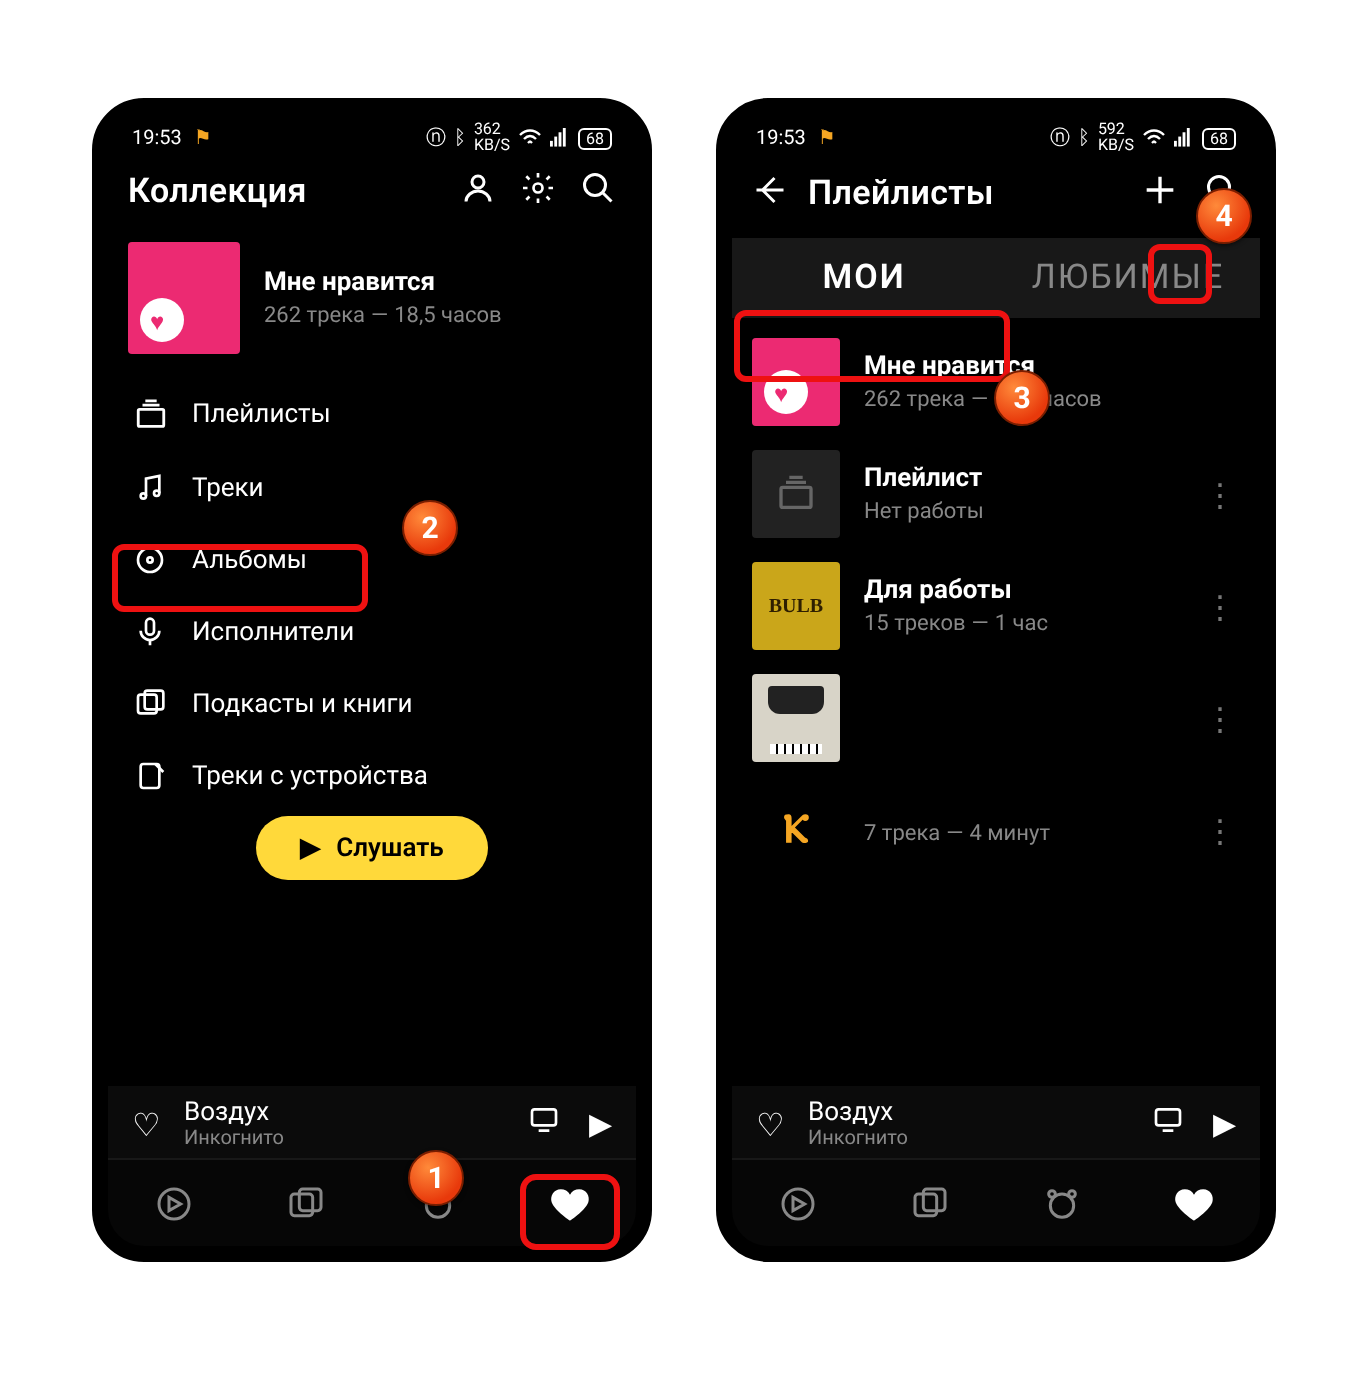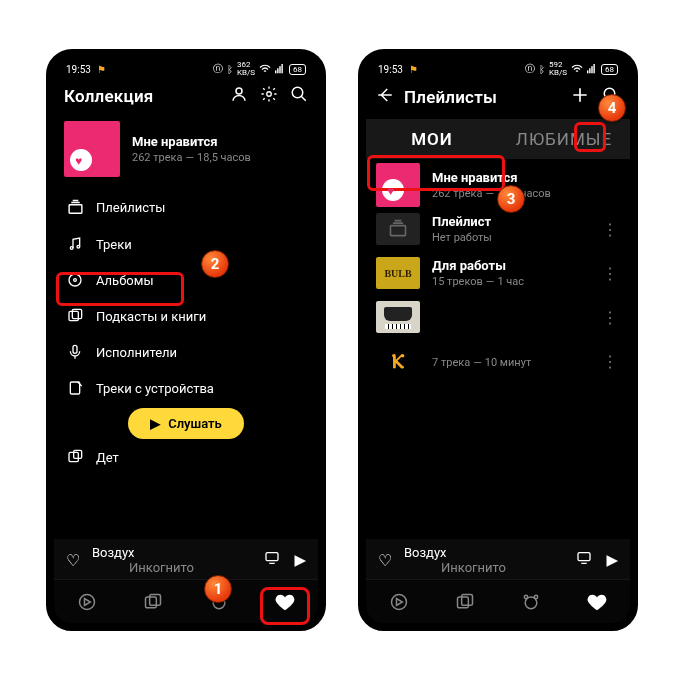--- a/index.html
+++ b/index.html
@@ -47,38 +47,38 @@
   }
 
   .nowplaying {
     position:absolute; bottom:42px; left:0; right:0;
     display:flex; align-items:center; justify-content:space-between;
     padding:6px 12px; background:#0b0b0b;
   }
   .np-info { display:flex; align-items:center; gap:10px; }
   .np-info .tiny { width:16px; display:flex; }
   .np-title { font-size:13px; }
-  .np-sub { font-size:13px; color:#888;margin-left:37px; }
+  .np-sub { font-size:10px; color:#888; }
   .np-controls { display:flex; align-items:center; gap:14px; }
 
   .tabbar {
     position:absolute; bottom:0; left:0; right:0; height:44px;
     background:#060606; display:flex; justify-content:space-around; align-items:center;
     border-top:1px solid #181818;
   }
   .tabbar .tab { width:26px; height:26px; display:flex; align-items:center; justify-content:center; color:#888; }
   .tabbar .tab.active { color:#fff; }
 
   .seg { display:flex; background:#181818; }
   .seg .seg-item { flex:1; text-align:center; padding:10px 0; letter-spacing:1px; font-size:17px; color:#888; }
   .seg .seg-item.active { color:#fff; font-weight:600; }
 
   .pl-list { padding: 4px 0 0; overflow:hidden; }
   .pl-row { display:flex; align-items:center; padding:6px 10px; gap:12px; }
-  .pl-cover { width:44px; height:32px; border-radius:2px; flex:0 0 44px; background:#222; display:flex; align-items:center; justify-content:center; }
+  .pl-cover { width:44px; height:44px; border-radius:2px; flex:0 0 44px; background:#222; display:flex; align-items:center; justify-content:center; }
   .pl-more { margin-left:auto; color:#777; font-size:16px; padding-right:2px; }
   .bulb { background:#caa61a; color:#2e1e00; font-weight:900; font-size:10px; text-align:center; line-height:1.1; padding:4px 2px; font-family: Georgia, serif; }
   .piano { background:#d8d4c8; position:relative; }
   .piano::before { content:""; position:absolute; left:8px; top:6px; width:28px; height:14px; background:#222; border-radius:2px 2px 6px 6px; }
   .piano::after { content:""; position:absolute; left:9px; bottom:4px; right:9px; height:5px;
     background:repeating-linear-gradient(90deg,#fff 0 3px,#000 3px 4px); }
   .kino { background:#000; display:flex; align-items:center; justify-content:center; }
   .kino-icon { color:#f5a623; font-size:20px; font-weight:900; font-family: Georgia, serif; }
 
   
@@ -181,59 +181,50 @@
         <svg width="16" height="16" viewBox="0 0 24 24" fill="none" stroke="#fff" stroke-width="2">
             <circle cx="12" cy="12" r="9"></circle>
             <circle cx="12" cy="12" r="2"></circle>
           </svg>
       </span>
       <span>Альбомы</span>
     </div>
     <div class="menu-item">
       <span class="icon-slot">
         <svg width="16" height="16" viewBox="0 0 24 24" fill="none" stroke="#fff" stroke-width="2">
+            <rect x="9" y="2" width="6" height="12" rx="3"></rect>
+            <path d="M5 11a7 7 0 0014 0M12 18v4"></path>
+          </svg>
+      </span>
+      <span>Исполнители</span>
+    </div>
+    <div class="menu-item">
+      <span class="icon-slot">
+        <svg width="16" height="16" viewBox="0 0 24 24" fill="none" stroke="#fff" stroke-width="2">
             <rect x="3" y="5" width="14" height="14" rx="2"></rect>
             <rect x="8" y="2" width="14" height="14" rx="2"></rect>
           </svg>
       </span>
       <span>Подкасты и книги</span>
-    </div>
-    <div class="menu-item">
-      <span class="icon-slot">
-        <svg width="16" height="16" viewBox="0 0 24 24" fill="none" stroke="#fff" stroke-width="2">
-            <rect x="9" y="2" width="6" height="12" rx="3"></rect>
-            <path d="M5 11a7 7 0 0014 0M12 18v4"></path>
-          </svg>
-      </span>
-      <span>Исполнители</span>
     </div>
     <div class="menu-item">
       <span class="icon-slot">
         <svg width="16" height="16" viewBox="0 0 24 24" fill="none" stroke="#fff" stroke-width="2">
             <rect x="5" y="3" width="14" height="18" rx="2"></rect>
             <path d="M16 3l6 6-6-6z"></path>
           </svg>
       </span>
       <span>Треки с устройства</span>
     </div>
 
     <div class="listen-btn">
       <span>▶</span>
       <span>Слушать</span>
     </div>
 
-    <div class="menu-item" style="padding-top:4px">
-      <span class="icon-slot">
-        <svg width="16" height="16" viewBox="0 0 24 24" fill="none" stroke="#fff" stroke-width="2">
-            <rect x="3" y="5" width="14" height="14" rx="2"></rect>
-            <rect x="10" y="2" width="12" height="12" rx="2"></rect>
-          </svg>
-      </span>
-      <span>Дет</span>
-    </div>
   </div>
 
   <div class="nowplaying">
     <div class="np-info">
       <span class="tiny">♡</span>
       <div>
         <div class="np-title">Воздух</div>
         <div class="np-sub">Инкогнито</div>
       </div>
     </div>
@@ -376,21 +367,21 @@
       <div class="pl-cover piano"></div>
       <div class="pl-more">⋮</div>
     </div>
 
     <div class="pl-row">
       <div class="pl-cover kino">
           <span class="kino-icon">Ⲕ</span>
         </div>
       <div>
         <div class="sub">
-          <span>7 трека</span><span class="dash">—</span><span>10 минут</span>
+          <span>7 трека</span><span class="dash">—</span><span>4 минут</span>
         </div>
       </div>
       <div class="pl-more">⋮</div>
     </div>
   </div>
 
   <div class="nowplaying">
     <div class="np-info">
       <span class="tiny">♡</span>
       <div>

